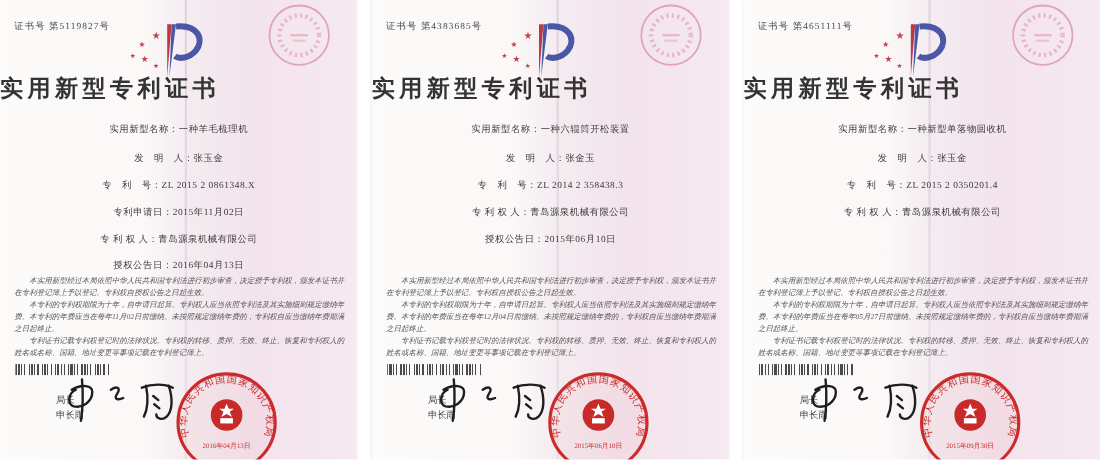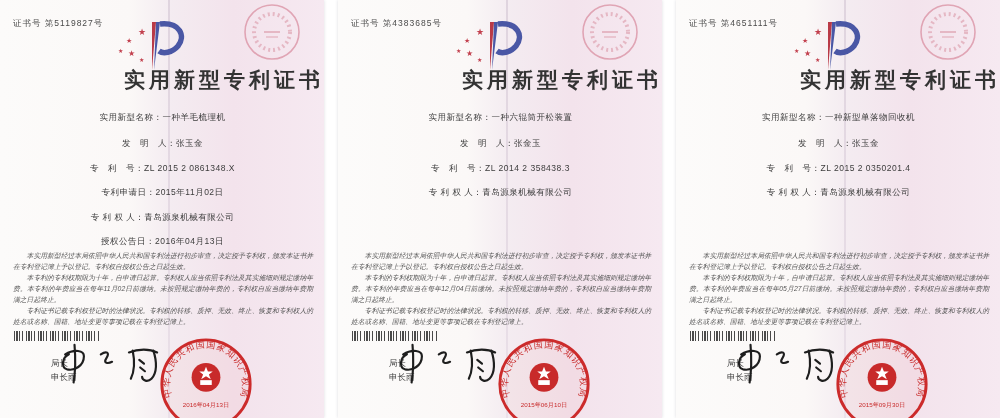--- a/index.html
+++ b/index.html
@@ -1,24 +1,24 @@
 <!DOCTYPE html>
 <html><head>
 <meta charset="utf-8">
 <style>
   html,body{margin:0;padding:0;background:#ffffff;}
-  .strip{width:1000px;height:418px;display:flex;gap:14px;background:#ffffff;overflow:hidden;font-family:Liberation Sans, sans-serif;}
+  .strip{width:1000px;height:418px;display:flex;gap:14px;background:#ffffff;overflow:hidden;font-family:Liberation Serif, serif;}
   .cert{position:relative;flex:0 0 324px;width:324px;height:418px;overflow:hidden;
         background:linear-gradient(90deg,#fcfbfa 0%,#fbf8f7 40%,#f4ecf1 52%,#f3e3ec 72%,#f6e9f1 100%);
         box-shadow:0 0 3px rgba(60,60,80,0.18);}
   .fold{position:absolute;top:0;bottom:0;left:52%;width:2px;background:linear-gradient(180deg,rgba(170,150,175,.28),rgba(190,170,195,.18));}
   .cert-no{position:absolute;top:18px;left:13px;font-size:8.5px;color:#4a4a4a;letter-spacing:1px;}
   .logo{position:absolute;top:18px;left:116px;width:76px;height:56px;}
   .round-stamp{position:absolute;top:2px;right:22px;width:60px;height:60px;opacity:.85;}
-  .title{position:absolute;top:66px;left:0;right:0;text-align:right;font-size:21px;font-weight:700;letter-spacing:4px;color:#333;}
+  .title{position:absolute;top:66px;left:0;right:0;text-align:left;font-size:21px;font-weight:700;letter-spacing:4px;color:#333;}
   .fields{position:absolute;top:112px;left:13px;right:12px;text-align:center;}
   .frow{margin-bottom:12.5px;font-size:8.5px;color:#3c3c3c;letter-spacing:.5px;white-space:nowrap;}
   .frow.first{margin-bottom:14px;}
   .body-text{position:absolute;top:250px;left:13px;right:11px;font-size:6.8px;line-height:1.62;color:#555;font-style:italic;text-align:justify;}
   .body-text p{margin:0;text-indent:2em;}
   .barcode{position:absolute;top:331px;left:14px;width:86px;height:10px;opacity:.85;
     background:repeating-linear-gradient(90deg,#2b2b2b 0 1px,transparent 1px 2px,#2b2b2b 2px 4px,transparent 4px 5px,#2b2b2b 5px 6px,transparent 6px 8px,#2b2b2b 8px 9px,transparent 9px 12px);}
   .director{position:absolute;top:356px;left:14px;font-size:8.5px;color:#3c3c3c;line-height:14px;margin-left:37px;}
   .signature{position:absolute;top:340px;left:52px;width:122px;height:54px;}
   .seal{position:absolute;top:336px;left:158px;width:96px;height:96px;}
@@ -123,20 +123,21 @@
       <line x1="24" y1="35" x2="36" y2="35" stroke="#e9c0cb" stroke-width="2"></line>
     </svg>
 
     <div class="title">实用新型专利证书</div>
 
     <div class="fields">
       <div class="frow first"><span>实用新型名称：</span><span>一种六辊筒开松装置</span></div>
       <div class="frow"><span>发　明　人：</span><span>张金玉</span></div>
       <div class="frow"><span>专　利　号：</span><span>ZL 2014 2 358438.3</span></div>
       <div class="frow"><span>专 利 权 人：</span><span>青岛源泉机械有限公司</span></div>
+      <div class="frow"><span>授权公告日：</span><span>2015年06月10日</span></div>
     </div>
 
     <div class="body-text">
       <p>本实用新型经过本局依照中华人民共和国专利法进行初步审查，决定授予专利权，颁发本证书并在专利登记簿上予以登记。专利权自授权公告之日起生效。</p>
       <p>本专利的专利权期限为十年，自申请日起算。专利权人应当依照专利法及其实施细则规定缴纳年费。本专利的年费应当在每年12月04日前缴纳。未按照规定缴纳年费的，专利权自应当缴纳年费期满之日起终止。</p>
       <p>专利证书记载专利权登记时的法律状况。专利权的转移、质押、无效、终止、恢复和专利权人的姓名或名称、国籍、地址变更等事项记载在专利登记簿上。</p>
     </div>
 
     <div class="barcode"></div>
 

